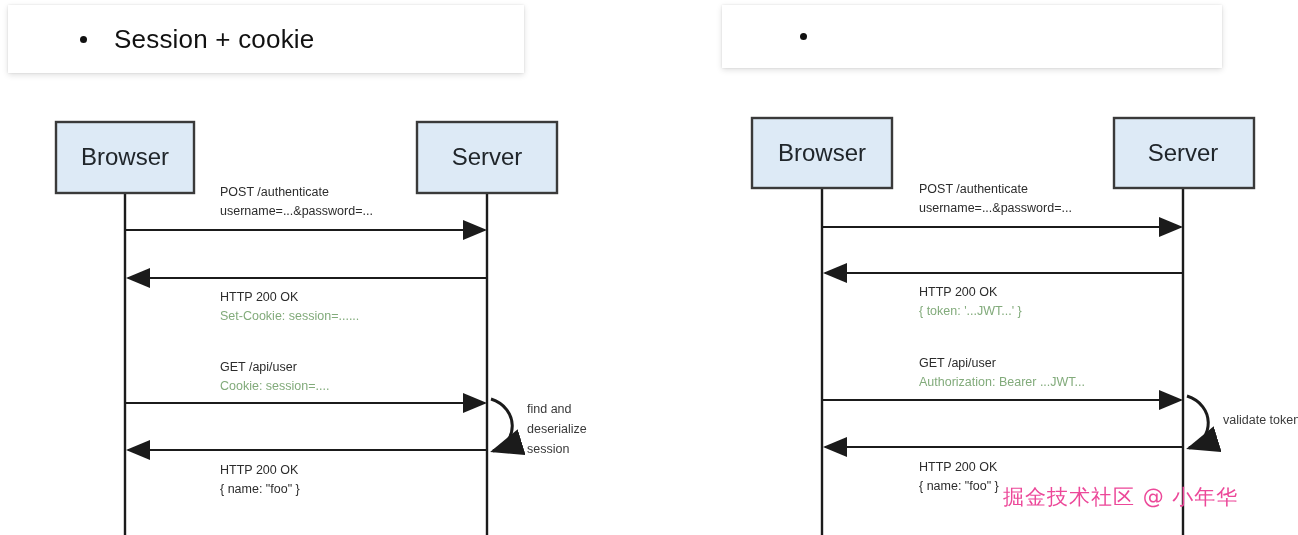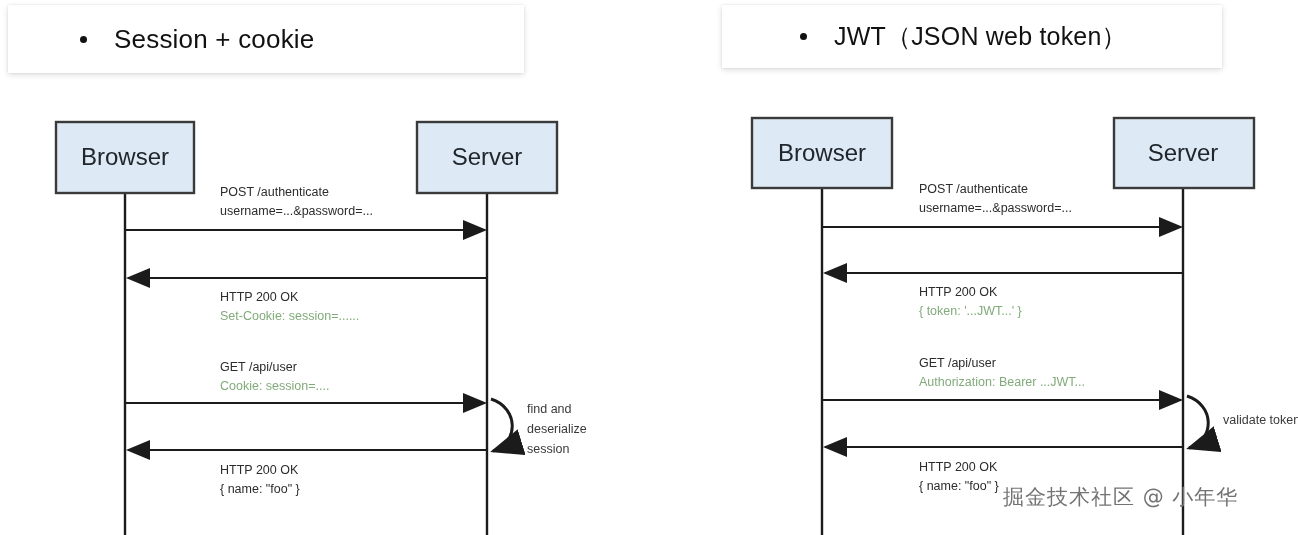--- a/index.html
+++ b/index.html
@@ -104,37 +104,36 @@
     fill: #3a3a3a;
   }
 
   
   #watermark {
     position: absolute;
     left: 1003px;
     top: 483px;
     font-family: "DejaVu Sans", sans-serif;
     font-size: 21px;
-    color: #737373;
+    color: #ec4899;
     white-space: nowrap;
     letter-spacing: 1px;
     pointer-events: none;
   }
 </style>
 </head>
 <body>
 
 <div class="title-card" id="title-card-left">
   <span class="bullet-dot"></span>
   <span class="title-text">Session + cookie</span>
 </div>
 
 <div class="title-card" id="title-card-right">
   <span class="bullet-dot"></span>
-  <span class="title-text">JWT（JSON web token）</span>
 </div>
 
 <div class="diagram" id="diagram-session">
   <svg viewBox="0 0 650 535" preserveAspectRatio="none">
     <defs>
       <marker id="ah-r-l" markerWidth="11" markerHeight="9" refX="10" refY="4.5" orient="auto">
         <path d="M0,0 L11,4.5 L0,9 Z" fill="#1b1b1b"></path>
       </marker>
       <marker id="ah-l-l" markerWidth="11" markerHeight="9" refX="10" refY="4.5" orient="auto">
         <path d="M0,0 L11,4.5 L0,9 Z" fill="#1b1b1b"></path>

